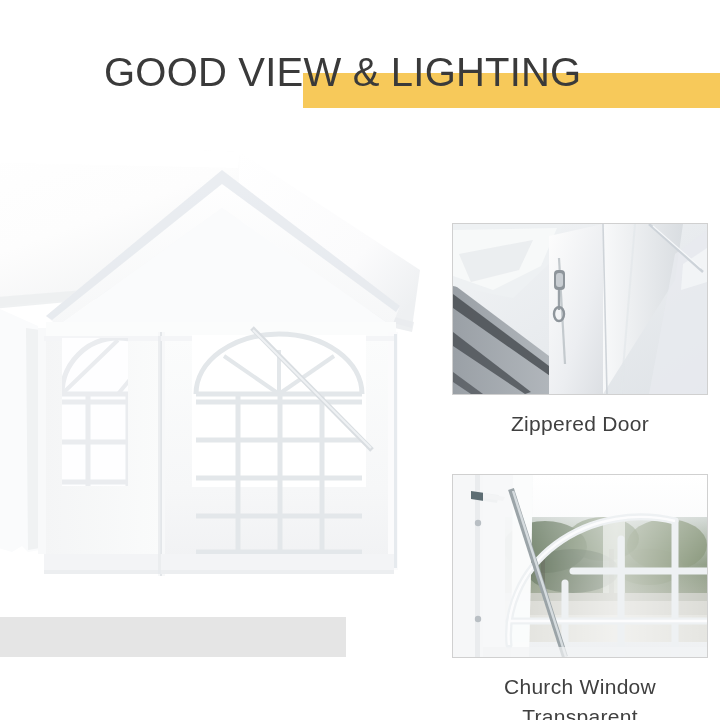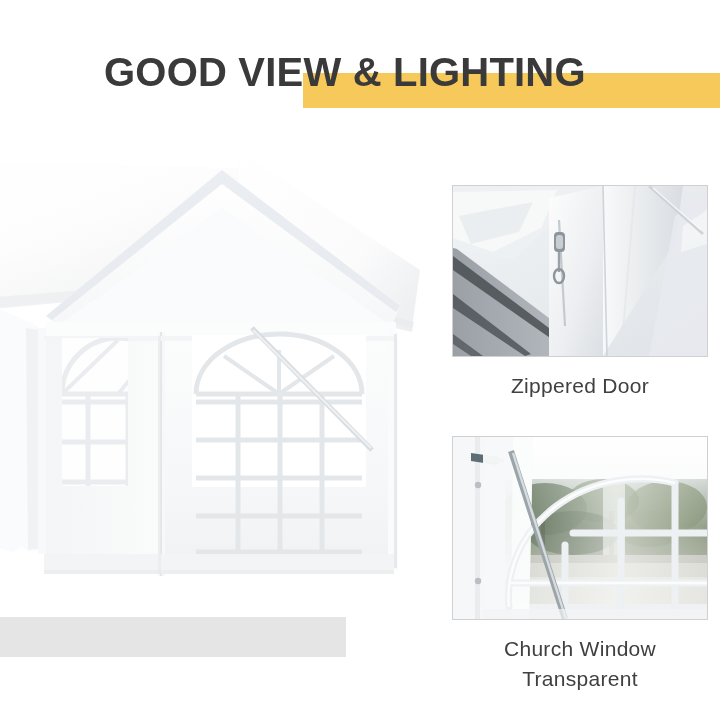--- a/index.html
+++ b/index.html
@@ -37,21 +37,21 @@
     top: 73px;
     width: 417px;
     height: 35px;
     background: #f7c95a;
   }
   .title-text {
     position: absolute;
     left: 104px;
     top: 49px;
     font-size: 40px;
-    font-weight: bold;
+    font-weight: normal;
     letter-spacing: 0.2px;
     color: #3a3a3a;
     white-space: nowrap;
     line-height: 46px;
   }
 
   
   .tent-stage {
     position: absolute;
     left: 0;
@@ -69,20 +69,21 @@
     width: 346px;
     height: 40px;
     background: #e5e5e5;
   }
 
   
   .feature {
     position: absolute;
     left: 452px;
     width: 256px;
+    margin-top: 38px;
   }
   .feature-1 { top: 185px; }
   .feature-2 { top: 436px; }
 
   .thumb {
     position: relative;
     width: 256px;
     height: 172px;
     border: 1px solid #d0d0d0;
     box-sizing: border-box;

